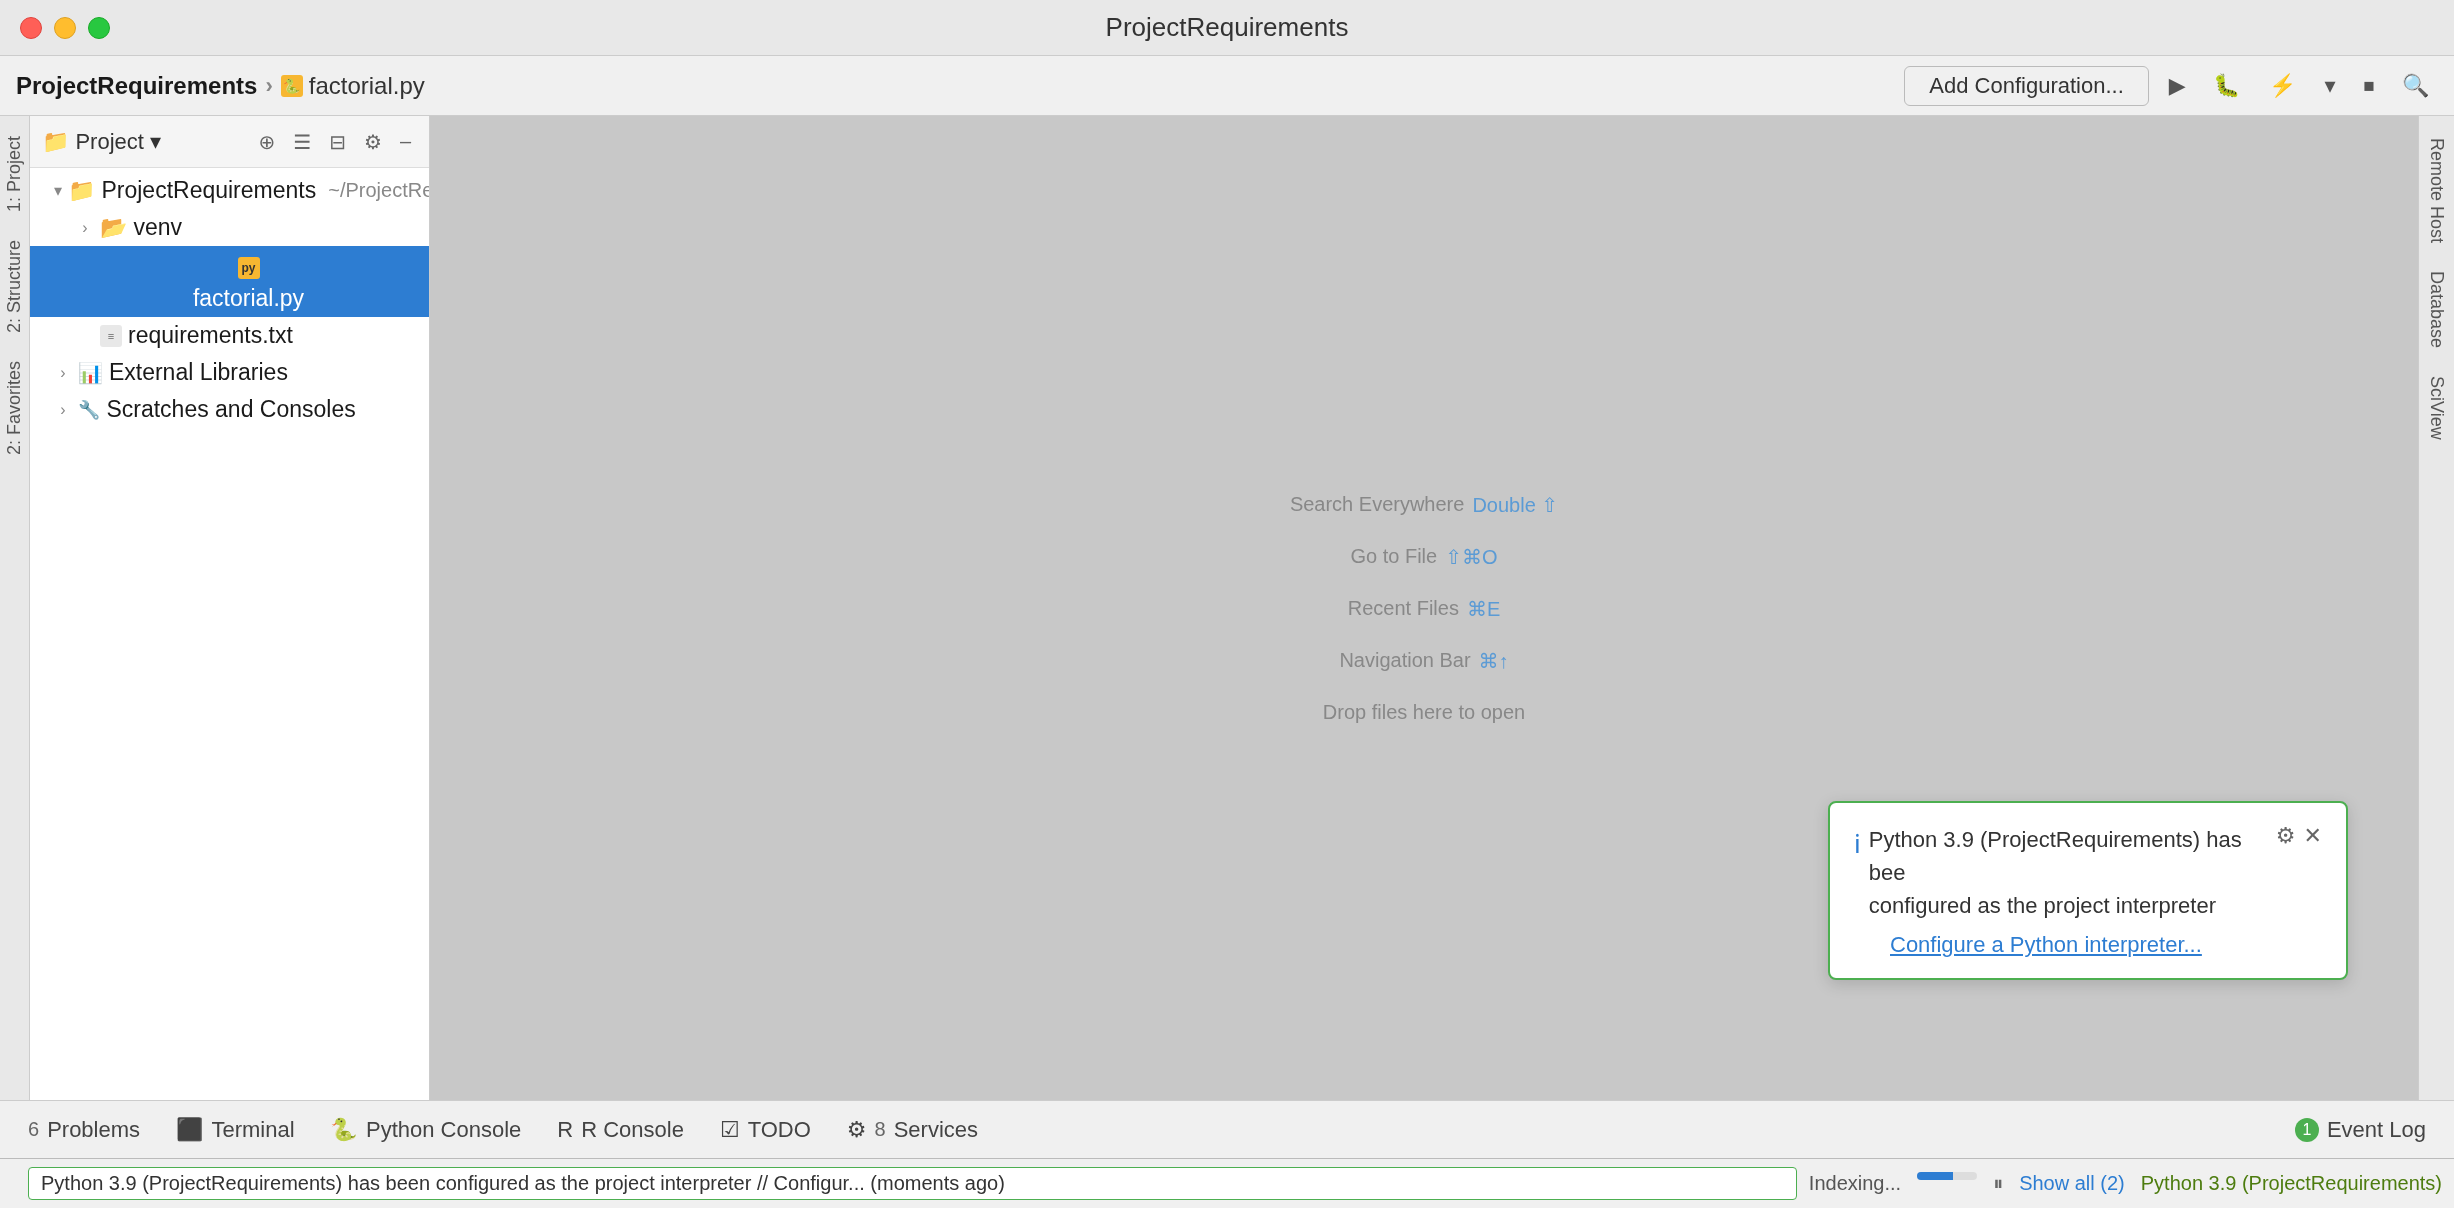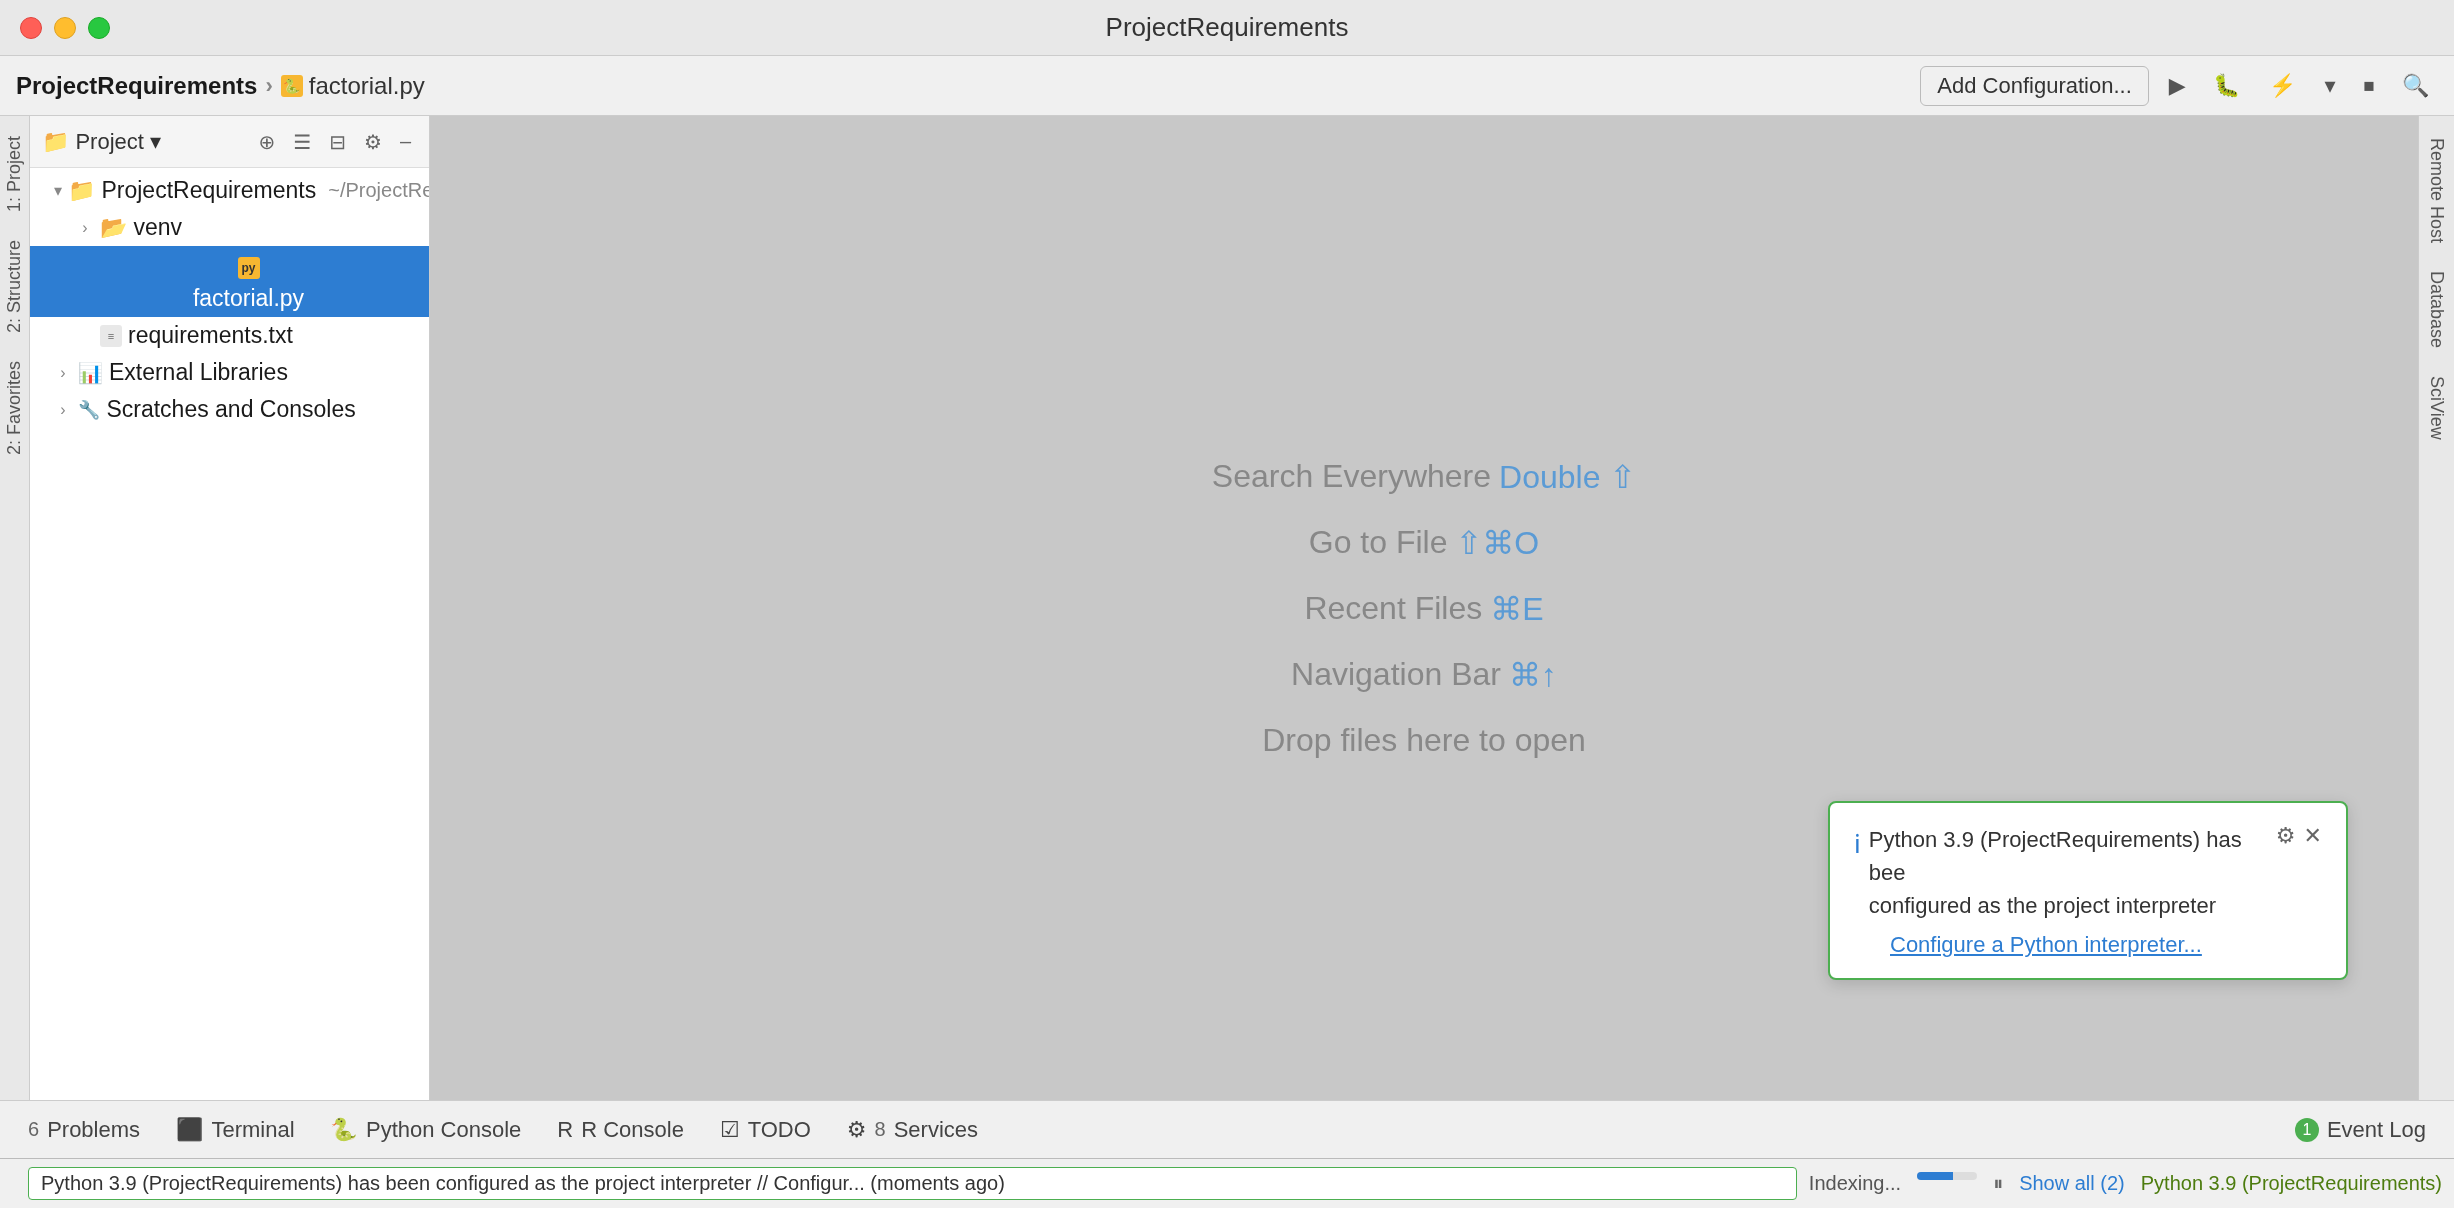--- a/index.html
+++ b/index.html
@@ -87,21 +87,21 @@
     .toolbar-right {
       margin-left: auto;
       display: flex;
       align-items: center;
       gap: 12px;
     }
     .btn-add-config {
       background: #f0f0f0;
       border: 1px solid #bbb;
       border-radius: 6px;
-      padding: 6px 16px;
+      padding: 6px 24px;
       font-size: 22px;
       cursor: pointer;
       color: #333;
     }
     .toolbar-icon-btn {
       background: none;
       border: none;
       cursor: pointer;
       font-size: 22px;
       color: #555;
@@ -236,21 +236,21 @@
       flex: 1;
       background: #c8c8c8;
       display: flex;
       align-items: center;
       justify-content: center;
       flex-direction: column;
       gap: 28px;
       position: relative;
     }
     .shortcut-hint {
-      font-size: 32px;
+      font-size: 20px;
       color: #888;
       display: flex;
       align-items: center;
       gap: 8px;
     }
     .shortcut-key {
       color: #5b9bd5;
     }
 
     

